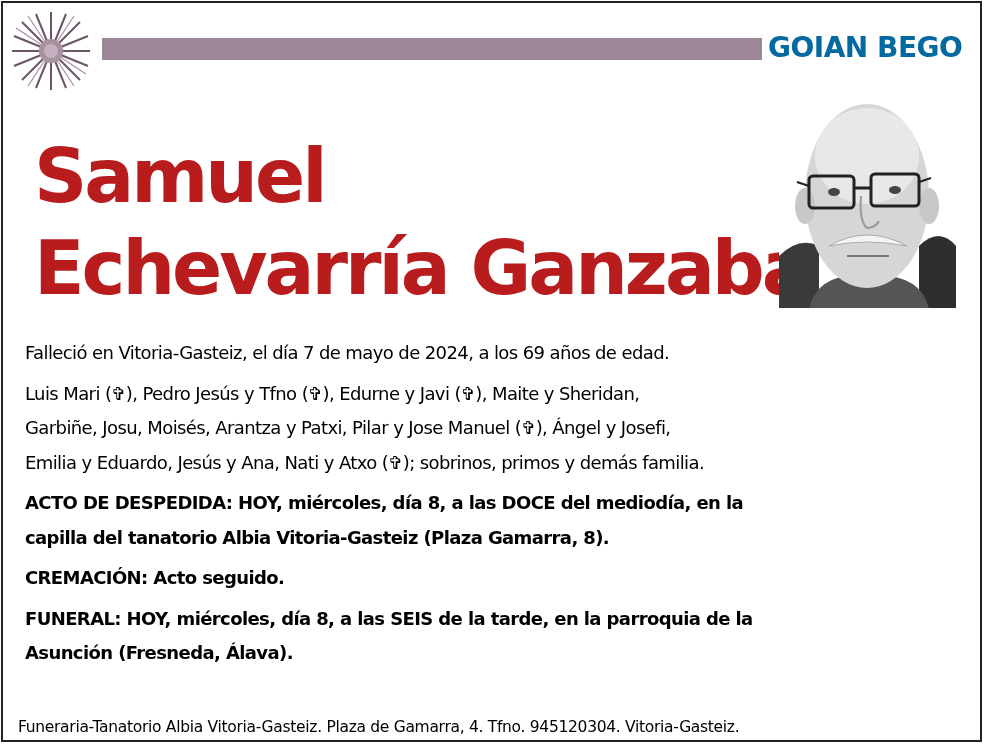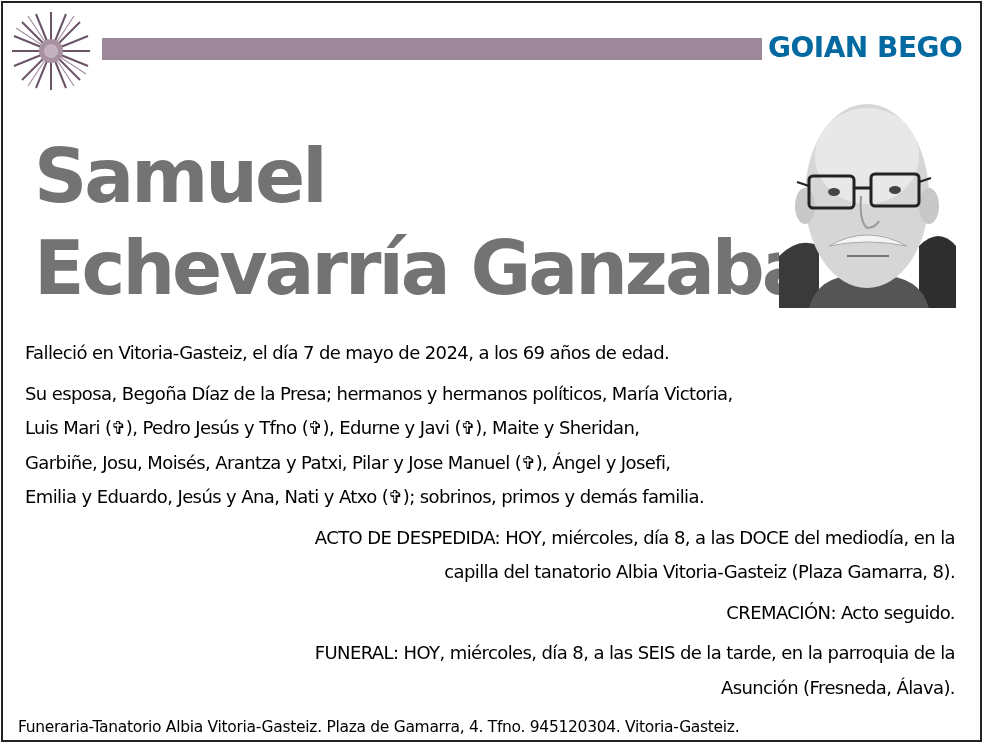--- a/index.html
+++ b/index.html
@@ -1,26 +1,26 @@
 <!DOCTYPE html>
 <html><head>
   <meta charset="utf-8">
   <style>
     html, body { margin: 0; padding: 0; background: #ffffff; }
     body { width: 988px; height: 746px; position: relative; overflow: hidden; font-family: "DejaVu Sans", sans-serif; color: #000; }
     .frame { position: absolute; left: 1px; top: 1px; width: 981px; height: 741px; border: 2px solid #222; box-sizing: border-box; }
     .thistle { position: absolute; left: 8px; top: 8px; width: 86px; height: 86px; }
     .bar { position: absolute; left: 102px; top: 38px; width: 660px; height: 22px; background: #9c8899; }
     .brand { position: absolute; left: 768px; top: 31px; font-family: "DejaVu Sans", sans-serif; font-weight: bold; font-size: 28px; color: #0369a1; letter-spacing: -0.5px; white-space: nowrap; }
-    .name { position: absolute; left: 34px; top: 130px; font-family: "DejaVu Sans", sans-serif; font-weight: bold; font-size: 74px; line-height: 92px; letter-spacing: -3px; color: #737373; white-space: nowrap; }
+    .name { position: absolute; left: 34px; top: 130px; font-family: "DejaVu Sans", sans-serif; font-weight: bold; font-size: 74px; line-height: 92px; letter-spacing: -3px; color: #b91c1c; white-space: nowrap; }
     .photo { position: absolute; left: 779px; top: 96px; width: 177px; height: 212px; background: #fff; overflow: hidden; }
     .body-text { position: absolute; left: 25px; top: 336px; width: 930px; font-family: "DejaVu Sans", sans-serif; font-size: 18px; line-height: 34.5px; letter-spacing: -0.6px; }
     .body-text p { margin: 0; }
     .p-gap { margin-top: 6px !important; }
-    .b { font-weight: normal; text-align: right; }
+    .b { font-weight: bold; }
     .footer { position: absolute; left: 18px; top: 718px; font-family: "DejaVu Sans", sans-serif; font-size: 15.5px; letter-spacing: -0.3px; white-space: nowrap; }
   </style>
 </head>
 <body>
 
 <div class="frame"></div>
 
 <div class="thistle">
   <svg width="86" height="86" viewBox="0 0 86 86">
     <g stroke="#6b5468" stroke-width="2" fill="none">
@@ -81,21 +81,20 @@
     <ellipse cx="116" cy="94" rx="6" ry="4" fill="#444"></ellipse>
     <path d="M82 100 Q80 125 88 132 Q96 132 100 125" fill="none" stroke="#999" stroke-width="2"></path>
     <path d="M50 150 Q88 128 128 150 Q88 142 50 150 Z" fill="#f4f4f4" stroke="#aaa" stroke-width="1"></path>
     <line x1="68" y1="160" x2="110" y2="160" stroke="#777" stroke-width="2"></line>
   </svg>
 </div>
 
 <div class="body-text">
   <p>Falleció en Vitoria-Gasteiz, el día 7 de mayo de 2024, a los 69 años de edad.</p>
   <div class="p-gap">
-    <p>Su esposa, Begoña Díaz de la Presa; hermanos y hermanos políticos, María Victoria,</p>
     <p>Luis Mari (✞), Pedro Jesús y Tfno (✞), Edurne y Javi (✞), Maite y Sheridan,</p>
     <p>Garbiñe, Josu, Moisés, Arantza y Patxi, Pilar y Jose Manuel (✞), Ángel y Josefi,</p>
     <p>Emilia y Eduardo, Jesús y Ana, Nati y Atxo (✞); sobrinos, primos y demás familia.</p>
   </div>
   <div class="p-gap b">
     <p>ACTO DE DESPEDIDA: HOY, miércoles, día 8, a las DOCE del mediodía, en la</p>
     <p>capilla del tanatorio Albia Vitoria-Gasteiz (Plaza Gamarra, 8).</p>
   </div>
   <p class="p-gap b">CREMACIÓN: Acto seguido.</p>
   <div class="p-gap b">

